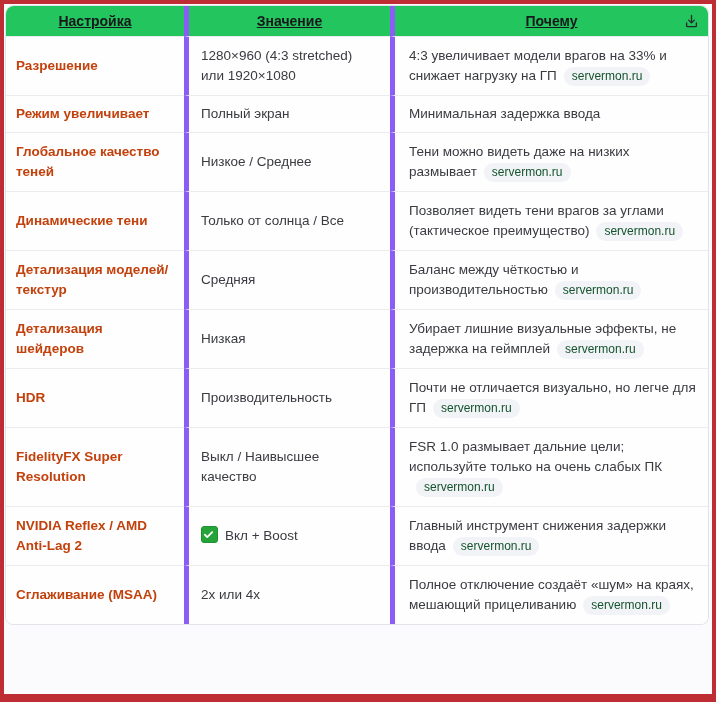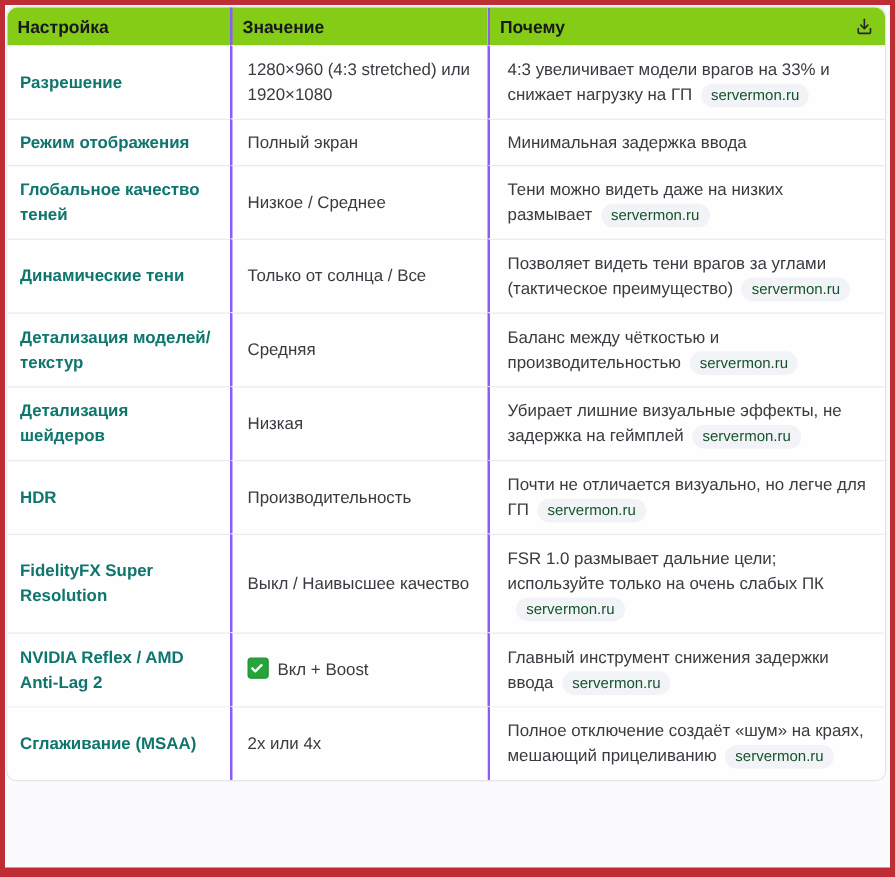--- a/index.html
+++ b/index.html
@@ -24,42 +24,43 @@
     background:#fefefe;
     border:1px solid #e3e4e9;
     border-radius:8px;
     table-layout:fixed;
     font-size:13.5px;
     color:#3a3b40;
   }
   col.c-setting{width:178px;}
   col.c-value{width:206px;}
   th{
-    background:#84cc16;
+    background:#22c55e;
     font-weight:bold;
     font-size:14px;
     color:#17181c;
-    text-align:left;
+    text-align:center;
     padding:6px 8px;
     height:18px;
     vertical-align:middle;
+    text-decoration:underline;
   }
   th.h1{border-top-left-radius:8px;}
   th.h3{border-top-right-radius:8px;position:relative;margin-top:36px;}
   td{
     padding:9px 12px;
     vertical-align:middle;
     border-top:1px solid #ebecf0;
     line-height:20px;
     background:#fefefe;
   }
-  th + th, td + td{border-left:2px solid #8b5cf6;}
+  th + th, td + td{border-left:5px solid #8b5cf6;}
   td.c1{
     font-weight:600;
-    color:#0f766e;
+    color:#c2410c;
     padding-left:10px;
   }
   td.c3{padding-left:14px;}
   tr.single td{padding-top:8px;padding-bottom:8px;}
   tr:last-child td.c1{border-bottom-left-radius:8px;}
   tr:last-child td.c3{border-bottom-right-radius:8px;}
   .cite{
     display:inline-block;
     margin-left:7px;
     padding:1px 8px 2px 8px;
@@ -118,21 +119,21 @@
         </th>
       </tr>
     </thead>
     <tbody>
       <tr>
         <td class="c1">Разрешение</td>
         <td class="c2"><span>1280×960 (4:3 stretched) или 1920×1080</span></td>
         <td class="c3"><span>4:3 увеличивает модели врагов на 33% и снижает нагрузку на ГП</span><span class="cite">servermon.ru</span></td>
       </tr>
       <tr class="single">
-        <td class="c1">Режим отображения</td>
+        <td class="c1">Режим увеличивает</td>
         <td class="c2"><span>Полный экран</span></td>
         <td class="c3"><span>Минимальная задержка ввода</span></td>
       </tr>
       <tr>
         <td class="c1">Глобальное качество теней</td>
         <td class="c2"><span>Низкое / Среднее</span></td>
         <td class="c3"><span>Тени можно видеть даже на низких размывает</span><span class="cite">servermon.ru</span></td>
       </tr>
       <tr>
         <td class="c1">Динамические тени</td>

